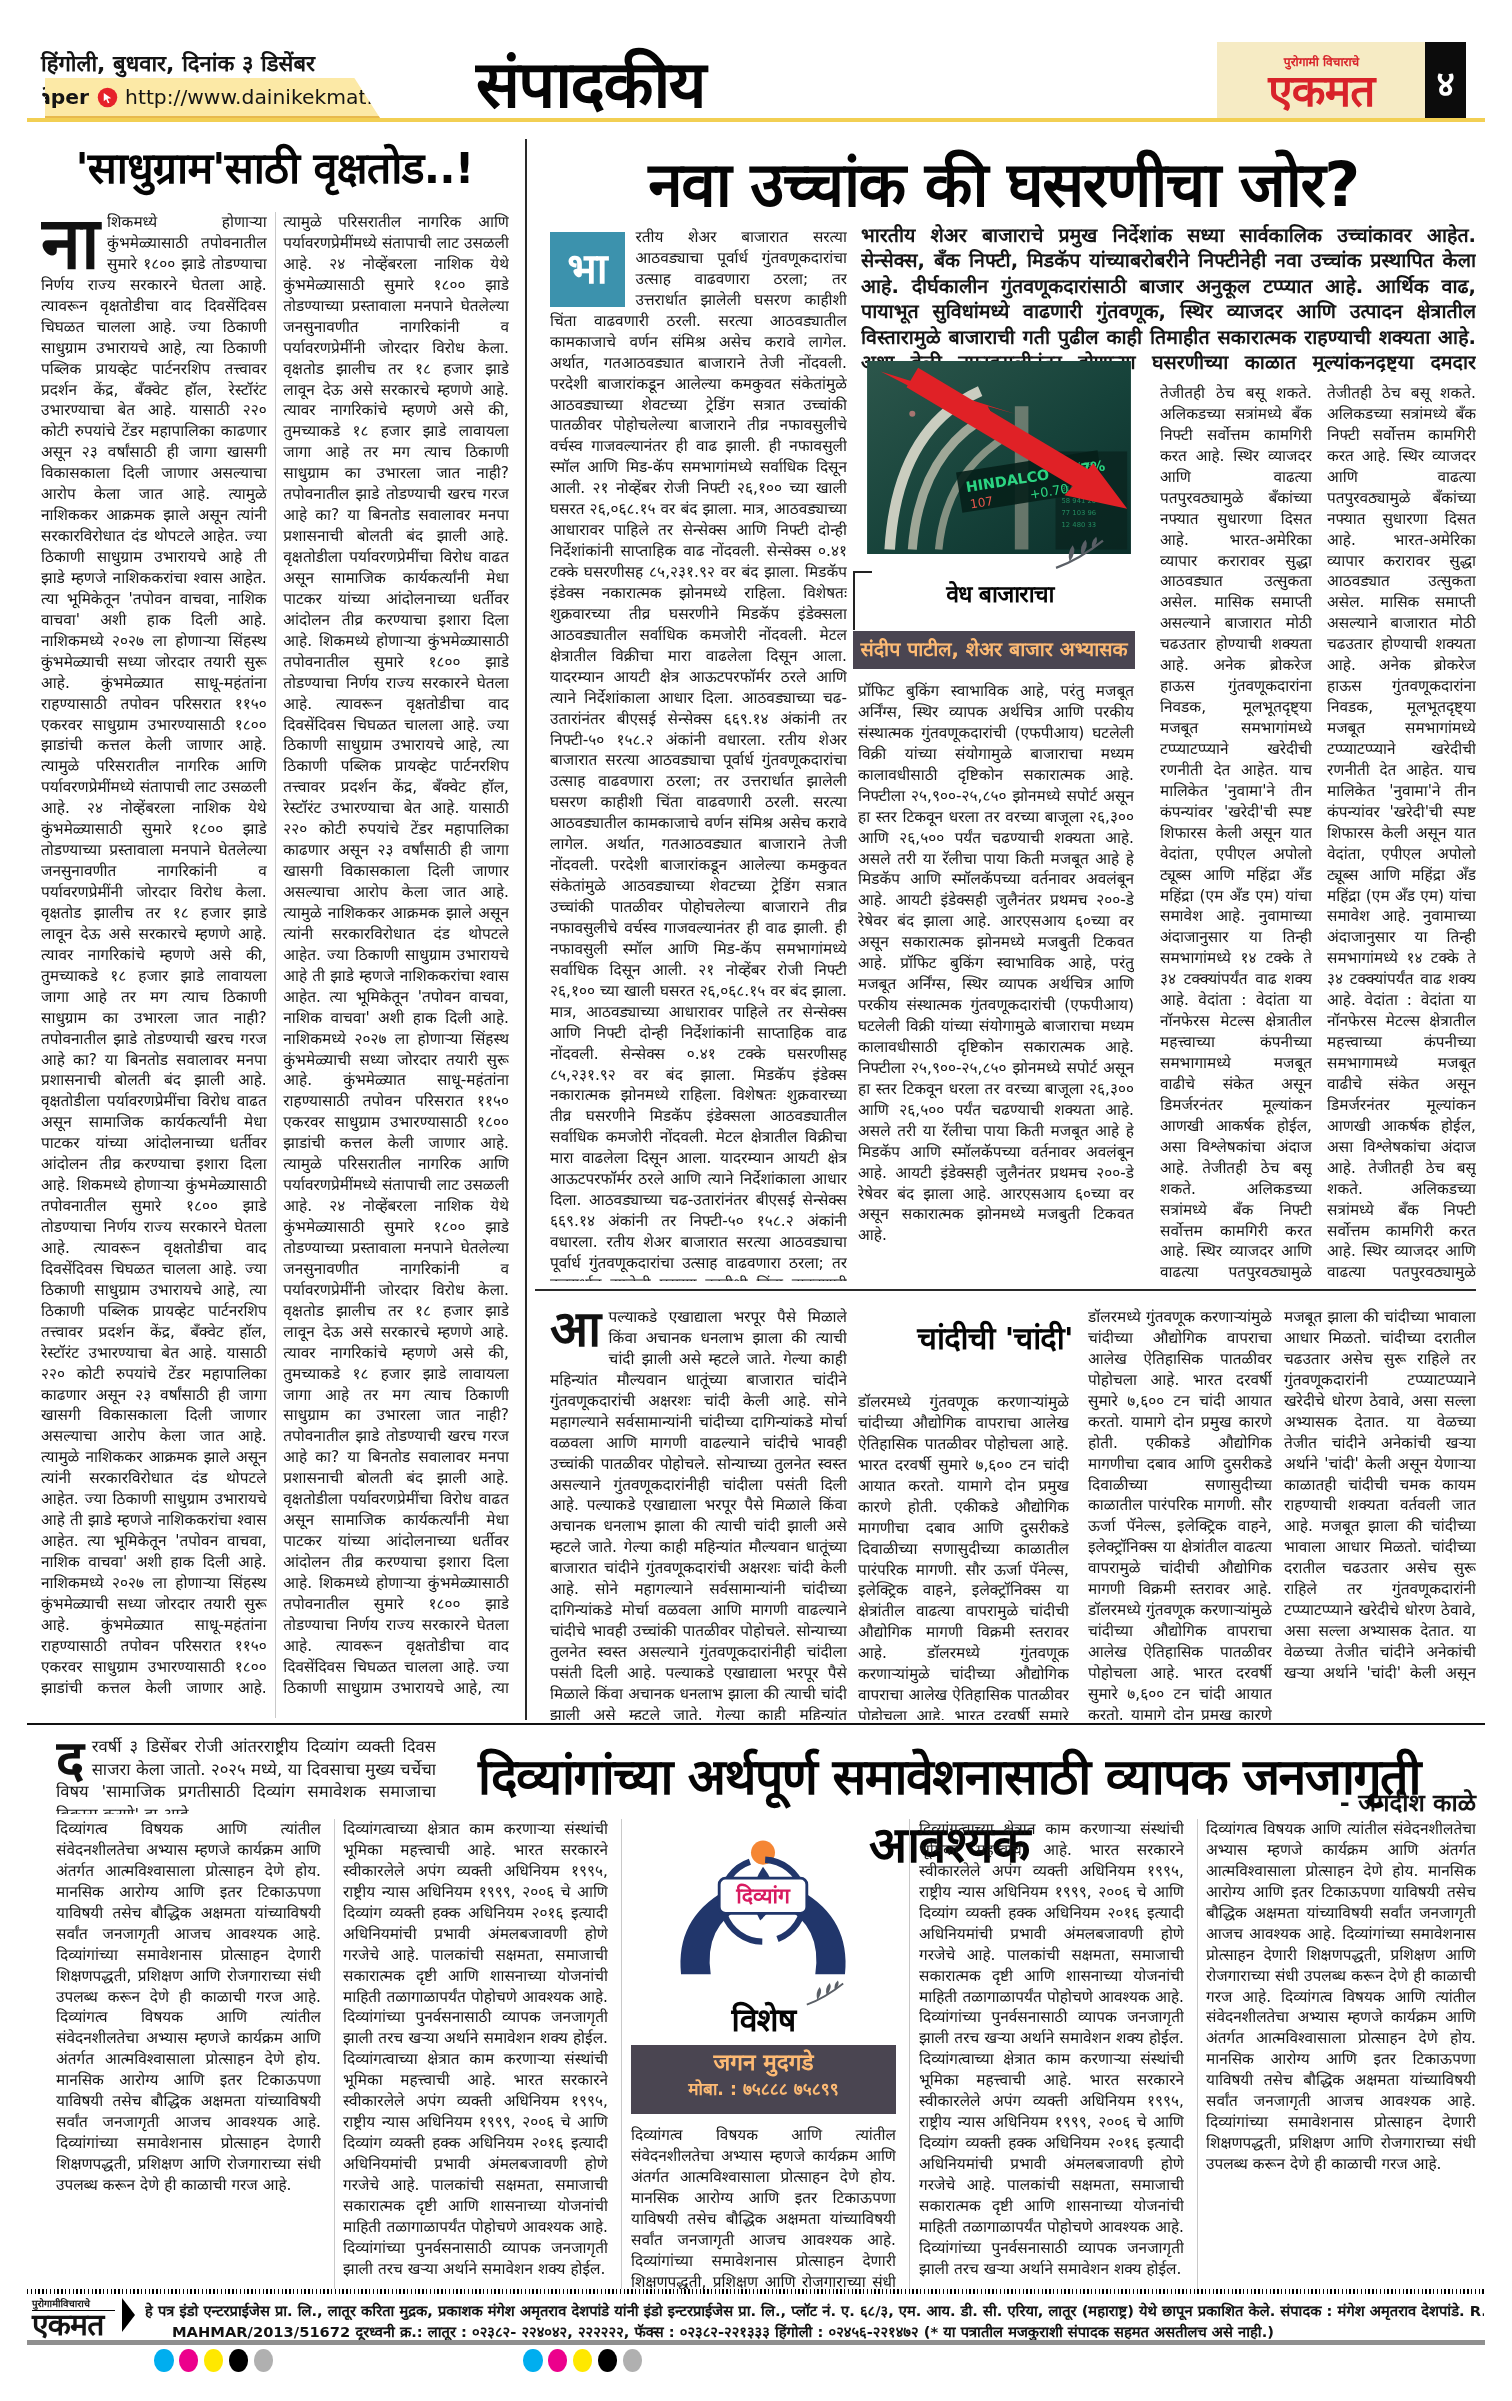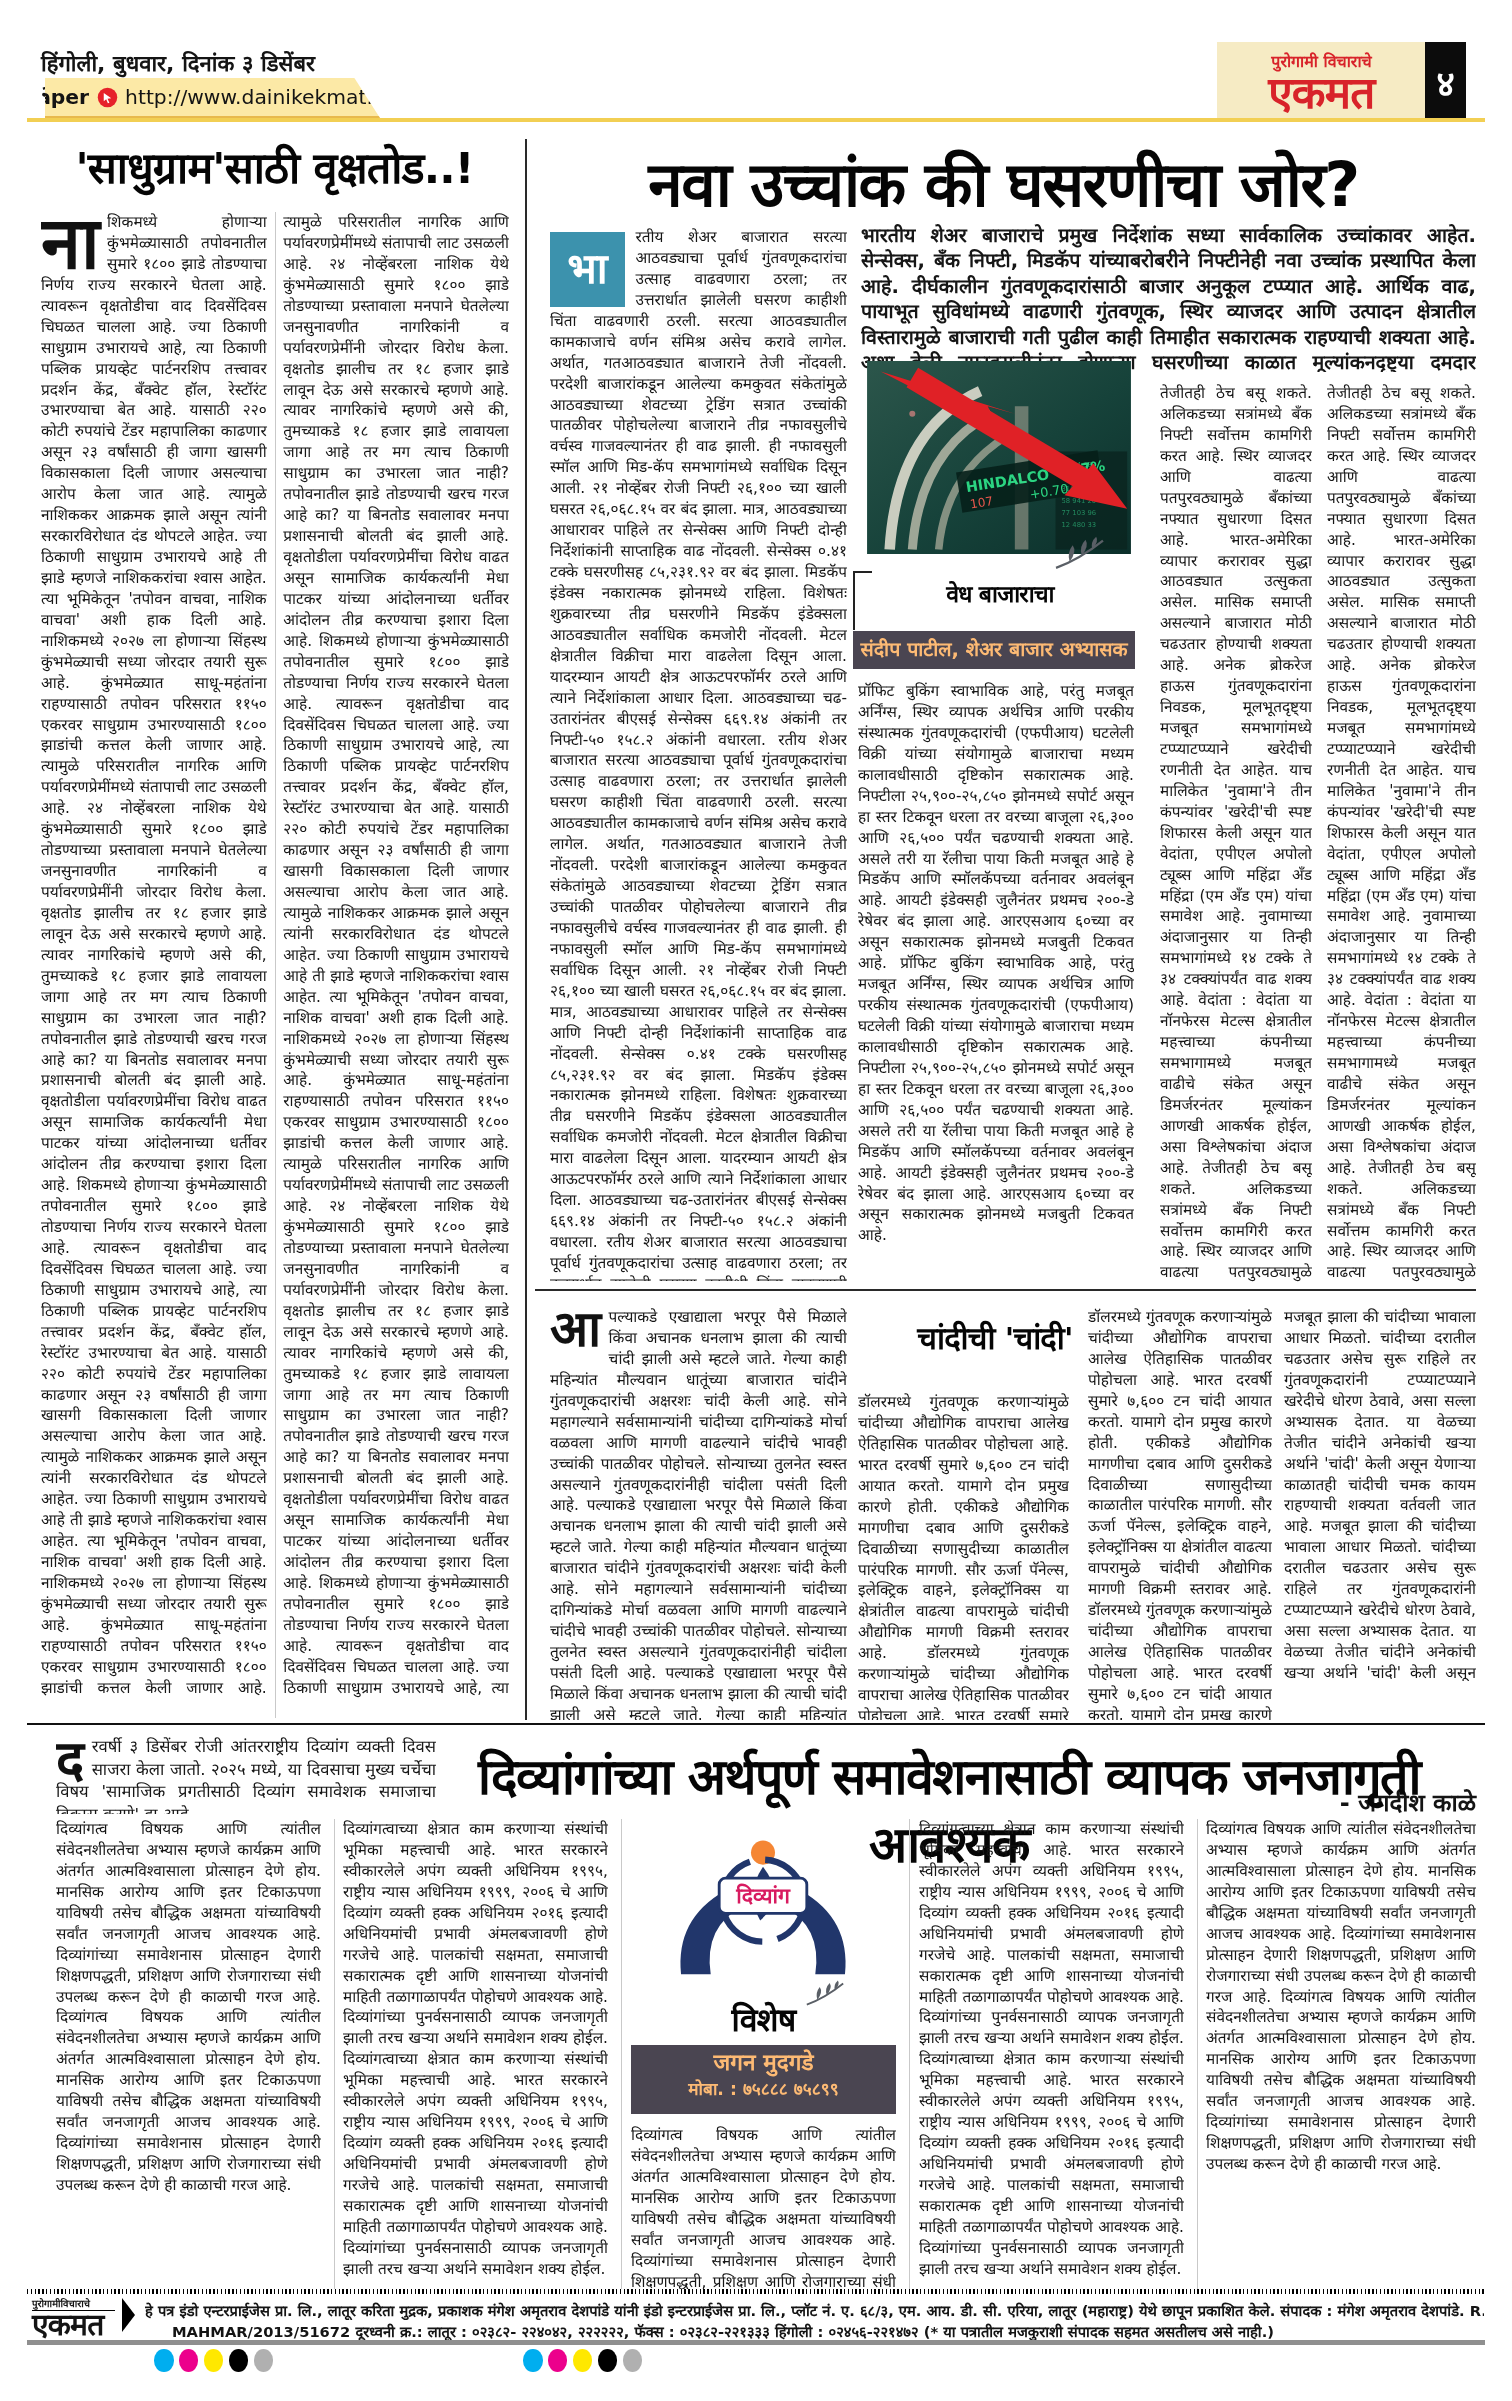--- a/index.html
+++ b/index.html
@@ -37,23 +37,24 @@
     <span style="font-size:20.3px;font-weight:700;">epaper</span>
     <span style="display:inline-flex;">
       <svg width="21" height="21" viewBox="0 0 28 28">
           <circle cx="14" cy="14" r="13" fill="#e62129"></circle>
           <path d="M9 19 L9 8 L19 15 L14 15.5 L16.5 21 L14.5 21.8 L12.3 16.4 Z" fill="#fff"></path>
         </svg>
     </span>
     <span style="font-size:20.3px;">http://www.dainikekmat.com</span>
   </div>
 
+  <div class="b hl center" style="left:410px;top:38px;width:361px;font-size:65px;font-weight:900;letter-spacing:-1.5px;">संपादकीय</div>
 
   <div class="b masthead" style="left:1217px;top:42px;width:209px;height:80px;background:#f6ebc4;">
-    <div style="font-size:16px;font-weight:700;color:#d8232a;">पुरोगामी विचाराचे</div>
+    <div style="font-size:12px;font-weight:700;color:#d8232a;">पुरोगामी विचाराचे</div>
     <div style="font-size:44px;font-weight:900;color:#d8232a;line-height:.95;letter-spacing:-0.8px;">एकमत</div>
   </div>
   <div class="b" style="left:1425px;top:42px;width:41px;height:80px;background:#0c0c0c;color:#fff;display:flex;align-items:center;justify-content:center;font-size:35px;font-weight:700;">४</div>
 
   <div class="b" style="left:27px;top:118px;width:1458px;height:3.8px;background:#f2cf53;"></div>
 
   <div class="b vline" style="left:525px;top:139px;width:1.5px;height:1581px;"></div>
   <div class="b hline" style="left:535px;top:1289px;width:941px;height:1.5px;"></div>
   <div class="b" style="left:27px;top:1723px;width:1458px;height:2.3px;background:#111;"></div>
 

